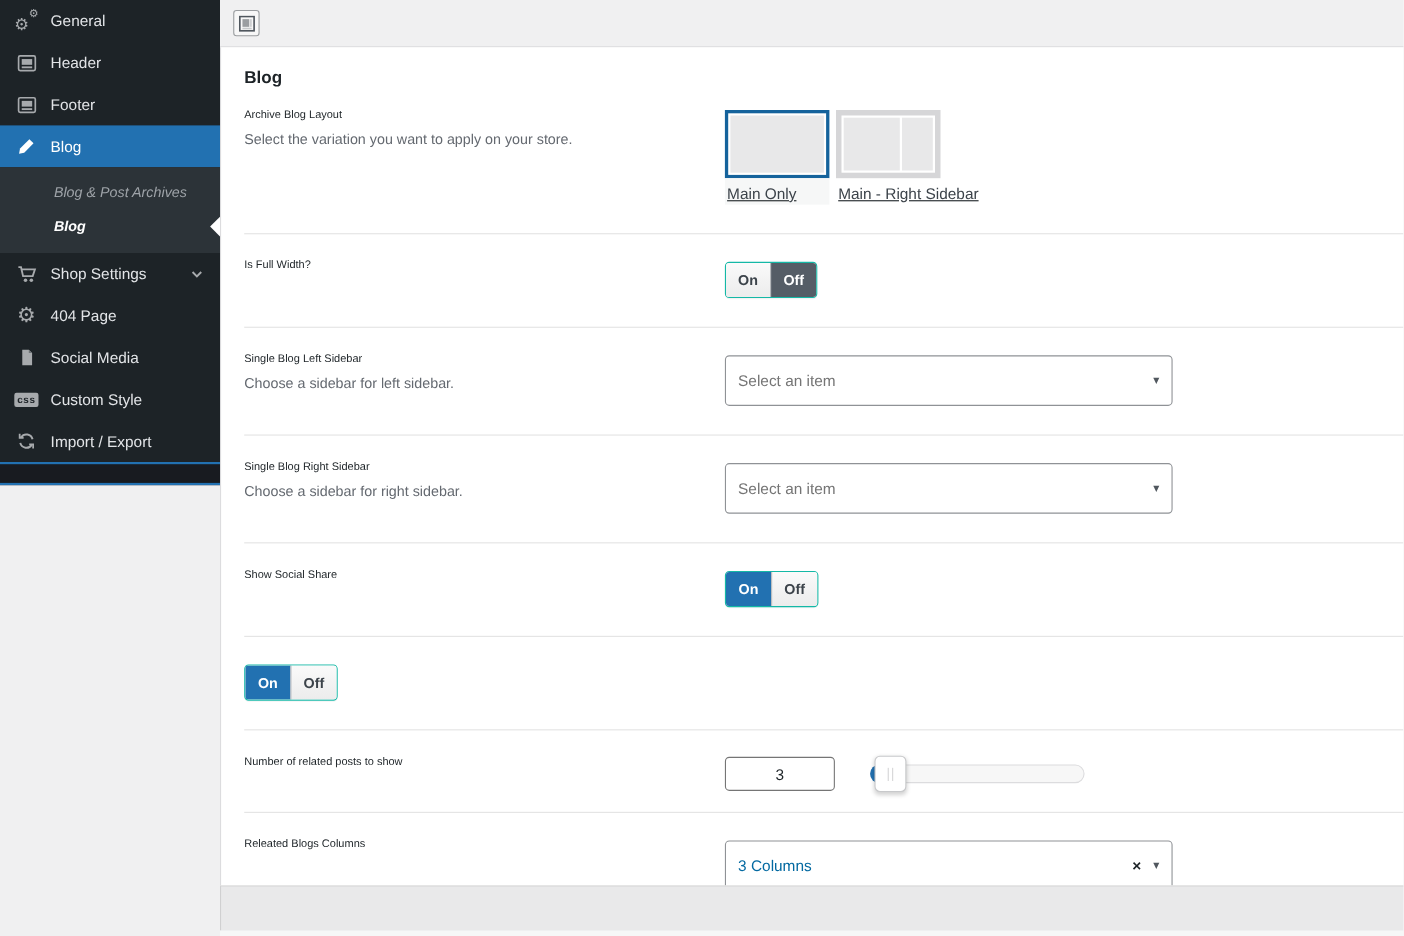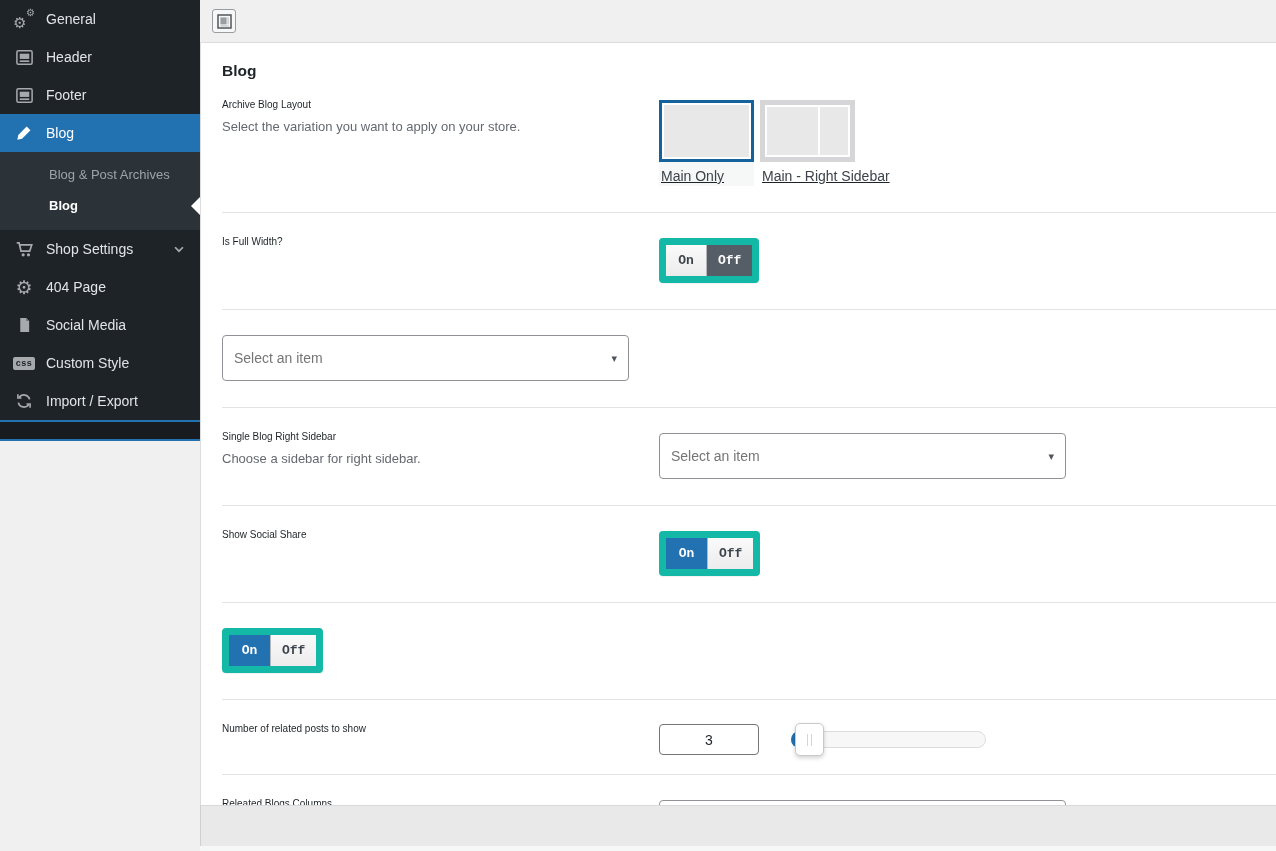--- a/index.html
+++ b/index.html
@@ -19,21 +19,21 @@
     padding-left:13px; color:#e2e4e7; font-size:14px; cursor:pointer;
   }
   .menu-item .mi-icon {
     width:22px; margin-right:11px; display:flex; justify-content:center; align-items:center;
     color:#a7aaad; position:relative; height:22px;
   }
   .menu-item.active { background:#2271b1; color:#fff; }
   .menu-item.active .mi-icon { color:#fff; }
   .mi-chevron { margin-left:auto; margin-right:14px; color:#a7aaad; display:flex; }
 
-  .submenu { background:#2c3338; padding:7px 0 9px; }
+  .submenu { background:#2c3338; padding:7px 0 9px;font-style:italic; }
   .submenu-item {
     padding:8px 12px 8px 49px; font-size:13px; color:#9ea3a8;
     position:relative; cursor:pointer;
   }
   .submenu-item.current { color:#fff; font-weight:bold; }
   .current-arrow {
     position:absolute; right:0; top:50%; margin-top:-9px;
     width:0; height:0; border:9px solid transparent; border-right-color:#ffffff;
   }
   .menu-footer {
@@ -81,22 +81,22 @@
   .thumb-frame { background:#d6d6d8; padding:5px; width:100%; height:100%; }
   .thumb-inner { background:#fff; padding:2px; width:100%; height:100%; display:flex; gap:2px; }
   .thumb-col { background:#e8e8e9; height:100%; }
   .thumb.selected-thumb { border:3px solid #15639c; background:#fff; padding:2px; }
   .thumb.selected-thumb .thumb-col { width:100%; }
   .vlabel { font-size:14px; color:#3c434a; padding:6px 2px 2px; white-space:nowrap; }
   .variation.selected .vlabel { background:#f6f7f7; }
 
   
   .toggle {
-    display:inline-flex; border:7px solid #14b8a6; border-radius:4px; overflow:hidden;
-    box-shadow:0 1px 0 rgba(0,0,0,.05); margin-top:2px;font-family:Liberation Mono, monospace;
+    display:inline-flex; border:1px solid #14b8a6; border-radius:4px; overflow:hidden;
+    box-shadow:0 1px 0 rgba(0,0,0,.05); margin-top:2px;
   }
   .tbtn {
     padding:9px 11px; font-size:13px; font-weight:bold; line-height:1;
     font-family:inherit; border:none; cursor:pointer; min-width:41px;
   }
   .tbtn.light { background:linear-gradient(#fafafa,#ececec); color:#3c434a; }
   .tbtn.dark  { background:#555d66; color:#fff; }
   .tbtn.blue  { background:#2271b1; color:#fff; }
   .sep-right { border-right:1px solid #b5b8bb; }
 
@@ -303,20 +303,24 @@
       </div>
       <div class="row-control">
         <div class="toggle">
           <button class="tbtn light sep-right">On</button>
           <button class="tbtn dark">Off</button>
         </div>
       </div>
     </div>
 
     <div class="row">
+      <div class="row-left">
+        <div class="row-label">Single Blog Left Sidebar</div>
+        <div class="row-desc">Choose a sidebar for left sidebar.</div>
+      </div>
       <div class="row-control">
         <div class="select">
           <span class="sel-text">Select an item</span>
           <span class="sel-arrow">▾</span>
         </div>
       </div>
     </div>
 
     <div class="row">
       <div class="row-left">

